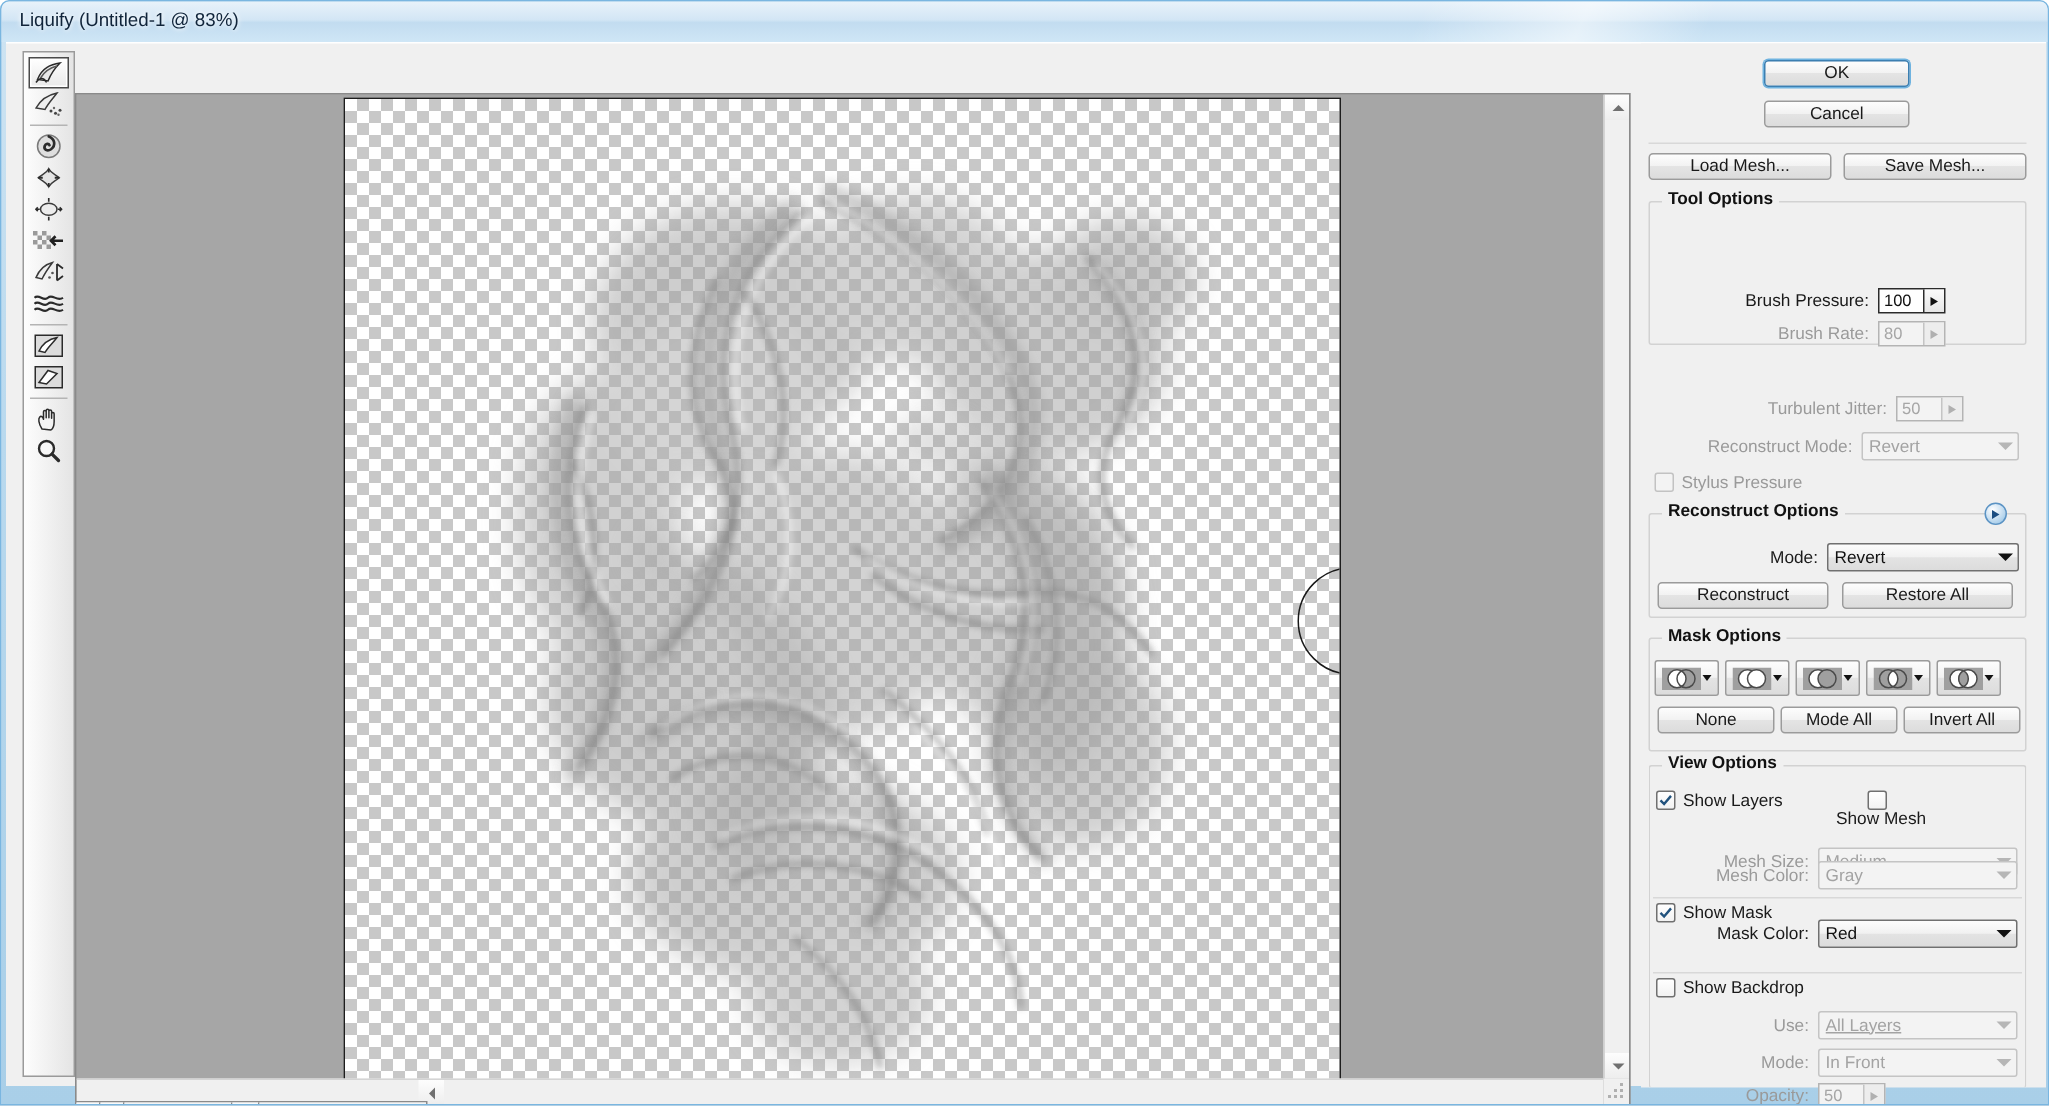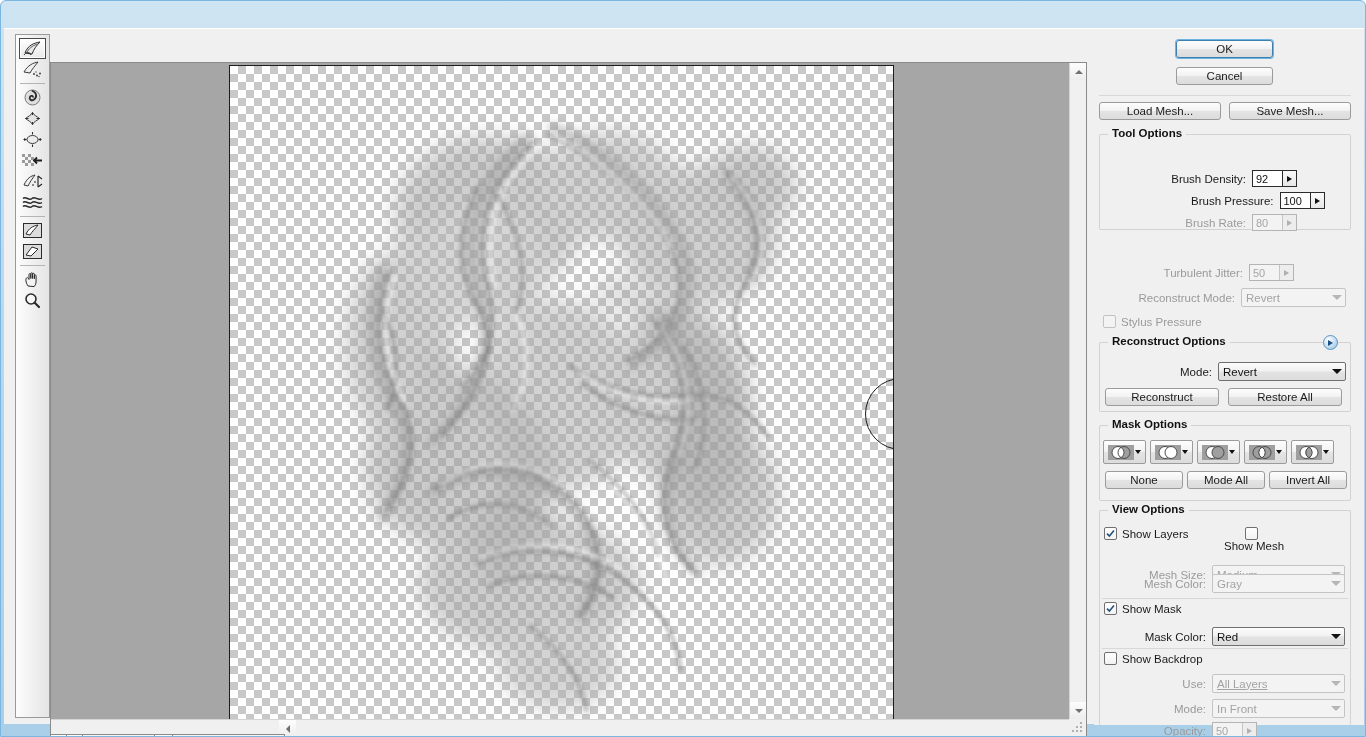--- a/index.html
+++ b/index.html
@@ -248,20 +248,24 @@
     border: 1px solid #5b93c4;
     display: flex; align-items: center; justify-content: center;
   }
   .round-arrow .tri { width:0;height:0;border-top:3.5px solid transparent;border-bottom:3.5px solid transparent;border-left:5px solid #1c4e82; }
 </style>
 </head>
 <body>
 
 <div id="window">
 
+  <div id="titlebar">
+    <div class="shine"></div>
+    <div id="title-text">Liquify (Untitled-1 @ 83%)</div>
+  </div>
 
   <div id="client">
 
     <div id="toolstrip">
       <div style="height:3px"></div>
 
       <div class="tool sel">
         <svg width="21" height="17" viewBox="0 0 21 17">
           <path d="M3 13 C6 5, 12 3, 18 2 C14 6, 12 9, 10 14 Z" fill="#e9e9e9" stroke="#2a2a2a" stroke-width="1"></path>
           <path d="M5 12 C8 7, 12 5, 16 4" stroke="#5a5a5a" stroke-width="1" fill="none"></path>
@@ -499,52 +503,43 @@
 
       <div class="hsep" style="left:5px;top:66px;width:252px;"></div>
 
       <div class="btn" style="position:absolute;left:5px;top:73px;width:122px;height:18px;">Load Mesh...</div>
       <div class="btn" style="position:absolute;left:135px;top:73px;width:122px;height:18px;">Save Mesh...</div>
 
       <div class="grp" style="left:5px;top:105px;width:252px;height:96px;">
         <div class="legend">Tool Options</div>
 
 
-        <div class="row" style="left:0;top:35px;width:252px;">
-          <div class="lbl" style="width:146px;">Brush Density:</div>
-          <div class="spin" style="margin-left:6px;">
-            <div class="val">92</div>
-            <div class="sbtn">
-                <span class="tri"></span>
-              </div>
-          </div>
-        </div>
-
-        <div class="row" style="left:0;top:57px;width:252px;justify-content:center;">
+
+        <div class="row" style="left:0;top:57px;width:252px;">
           <div class="lbl" style="width:146px;">Brush Pressure:</div>
           <div class="spin" style="margin-left:6px;">
             <div class="val">100</div>
             <div class="sbtn">
                 <span class="tri"></span>
               </div>
           </div>
         </div>
 
         <div class="row" style="left:0;top:79px;width:252px;">
           <div class="lbl dis" style="width:146px;">Brush Rate:</div>
           <div class="spin dis" style="margin-left:6px;">
             <div class="val">80</div>
             <div class="sbtn">
                 <span class="tri"></span>
               </div>
           </div>
         </div>
       </div>
 
-      <div class="row" style="left:3px;top:235px;width:252px;">
+      <div class="row" style="left:18px;top:235px;width:252px;">
         <div class="lbl dis" style="width:146px;">Turbulent Jitter:</div>
         <div class="spin dis" style="margin-left:6px;">
           <div class="val">50</div>
           <div class="sbtn">
               <span class="tri"></span>
             </div>
         </div>
       </div>
 
       <div class="row" style="left:5px;top:259px;width:252px;">
@@ -676,21 +671,21 @@
 
         <div class="cbx" style="position:absolute;left:4px;top:91px;">
           <span class="box">
             <svg class="tick" viewBox="0 0 9 9">
                 <path d="M1 4.6 L3.4 7 L8 1.6" fill="none" stroke="#21527d" stroke-width="1.6"></path>
               </svg>
           </span>
           <span class="txt">Show Mask</span>
         </div>
 
-        <div class="row" style="left:0;top:116px;width:252px;">
+        <div class="row" style="left:0;top:102px;width:252px;">
           <div class="lbl" style="width:106px;">Mask Color:</div>
           <div class="combo" style="margin-left:6px;width:133px;">
             <span class="cv">Red</span>
             <span class="cbtn">
                 <span class="tri"></span>
               </span>
           </div>
         </div>
 
         <div class="hsep" style="left:2px;top:137px;width:246px;"></div>

